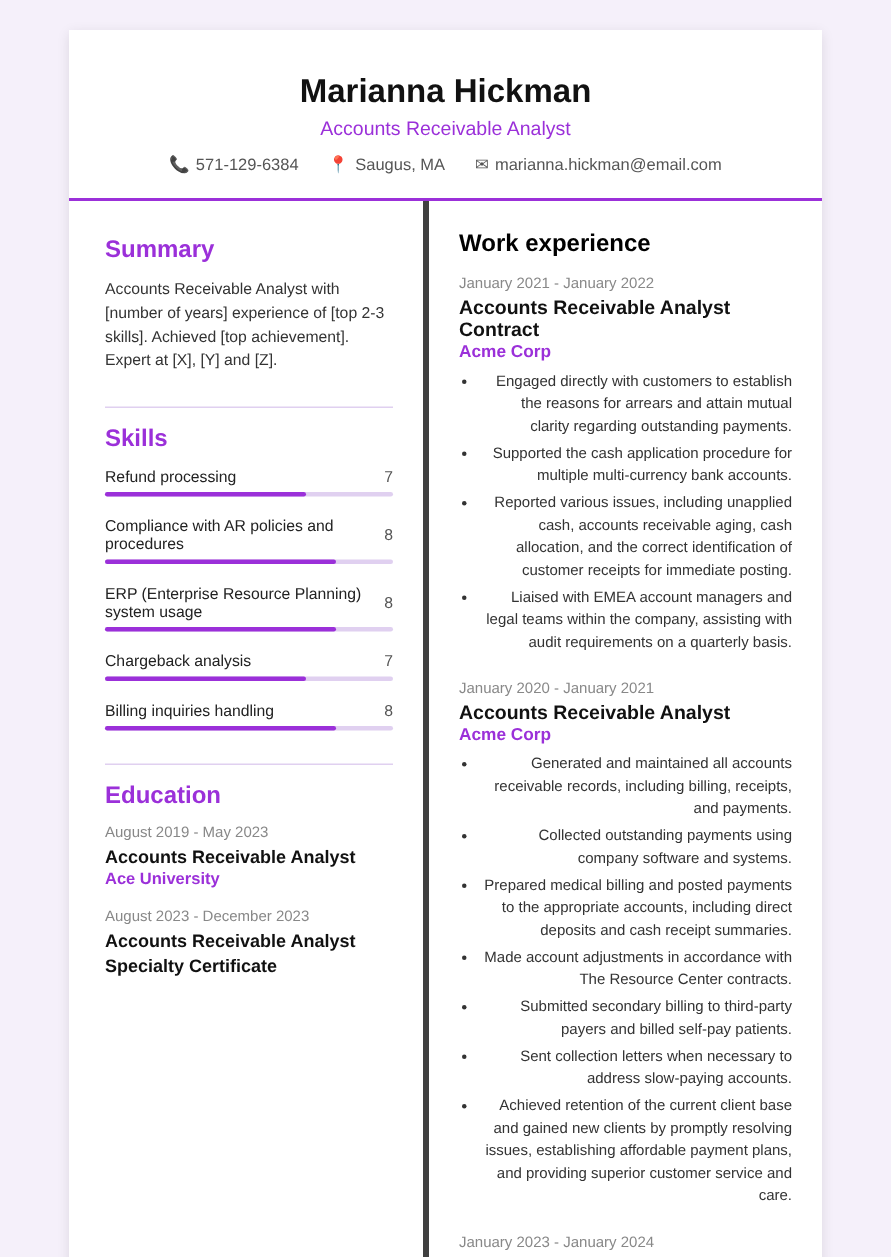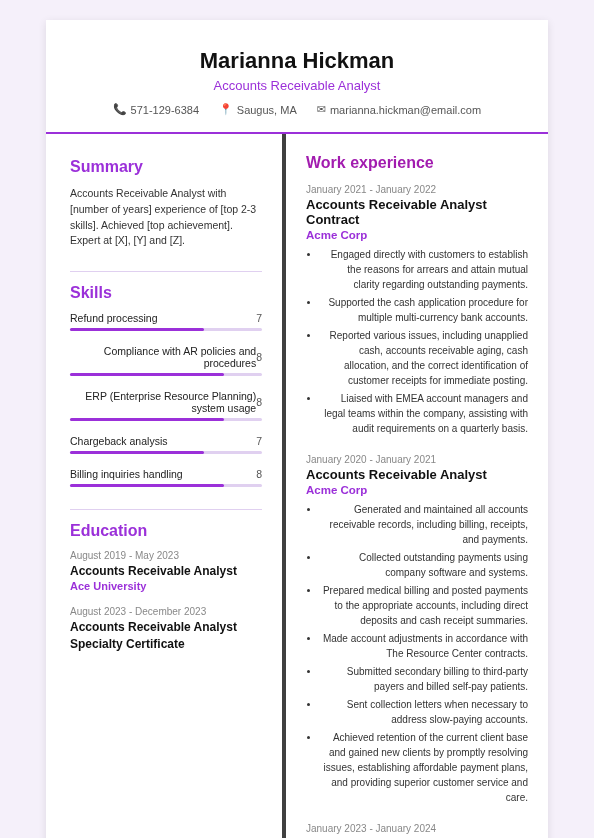--- a/index.html
+++ b/index.html
@@ -82,21 +82,20 @@
       line-height: 1.5;
     }
     .skill-item {
       margin-bottom: 14px;
     }
     .skill-name-row {
       display: flex;
       justify-content: space-between;
       align-items: center;
       margin-bottom: 4px;
-      text-align: right;
     }
     .skill-name {
       font-size: 10.5px;
       color: #222;
     }
     .skill-score {
       font-size: 10.5px;
       color: #555;
     }
     .skill-bar-bg {
@@ -126,21 +125,21 @@
     }
     .edu-school {
       font-size: 11px;
       color: #9b30d9;
       font-weight: bold;
     }
     
     .work-section-title {
       font-size: 16px;
       font-weight: bold;
-      color: #a21caf;
+      color: #000000;
       margin-bottom: 12px;
     }
     .job-item {
       margin-bottom: 18px;
     }
     .job-date {
       font-size: 10px;
       color: #888;
       margin-bottom: 2px;
     }

